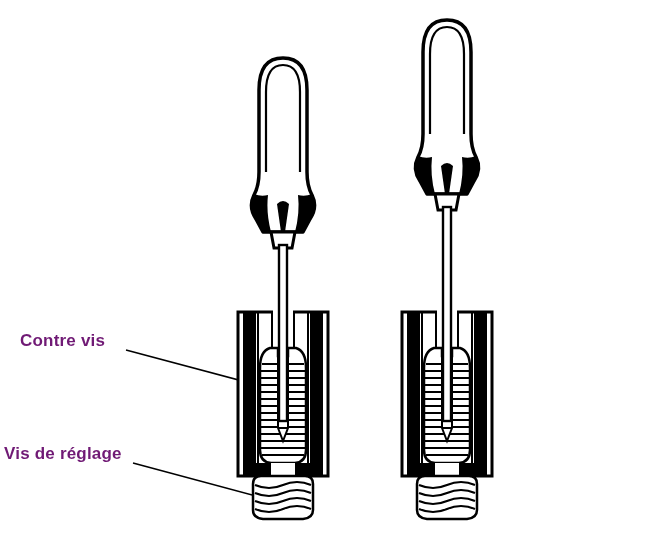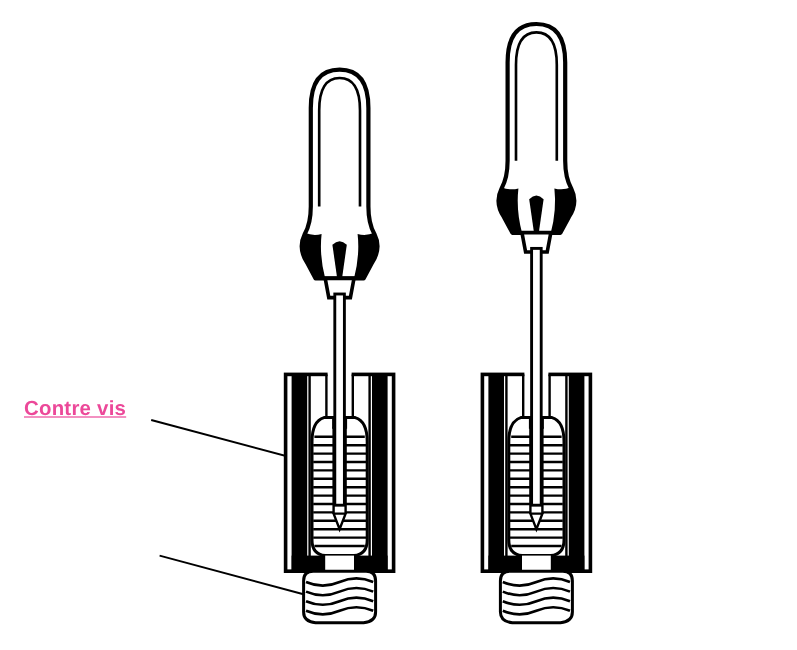--- a/index.html
+++ b/index.html
@@ -10,26 +10,25 @@
     background: #ffffff;
     overflow: hidden;
     font-family: "Liberation Sans", sans-serif;
   }
   #illustration {
     position: absolute;
     top: 0; left: 0;
   }
   .fig-label {
     position: absolute;
-    color: #ec4899;
+    color: #701a75;
     font-weight: bold;
     font-size: 17px;
     letter-spacing: 0.2px;
     white-space: nowrap;
-    text-decoration: underline;
   }
   #label-contre-vis { left: 20px; top: 331px; }
   #label-vis-reglage { left: 4px;  top: 444px; }
 </style>
 </head>
 <body>
 
 <div id="canvas">
 
   <svg id="illustration" width="664" height="542" viewBox="0 0 664 542">
@@ -81,14 +80,15 @@
 
     <g>
       <use href="#mount" x="0" y="0" transform="translate(447,310)"></use>
       <use href="#handle" x="0" y="0" transform="translate(447,16)"></use>
       <rect x="443" y="207" width="8" height="214" fill="#ffffff" stroke="#000000" stroke-width="2.4"></rect>
     </g>
   </svg>
 
   <div id="label-contre-vis" class="fig-label">Contre vis</div>
 
+  <div id="label-vis-reglage" class="fig-label">Vis de réglage</div>
 
 </div>
 
 </body></html>

